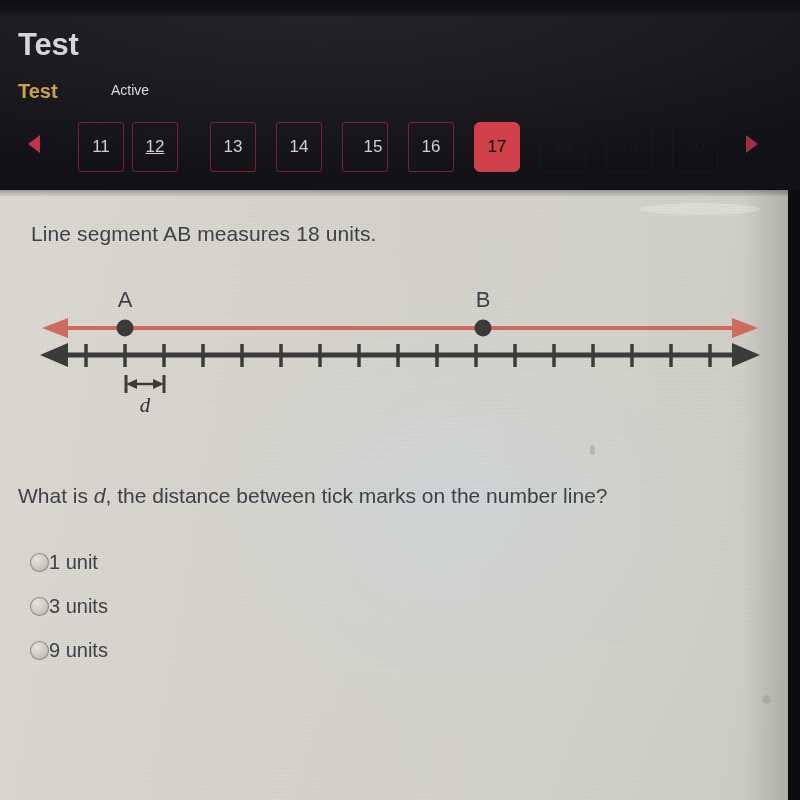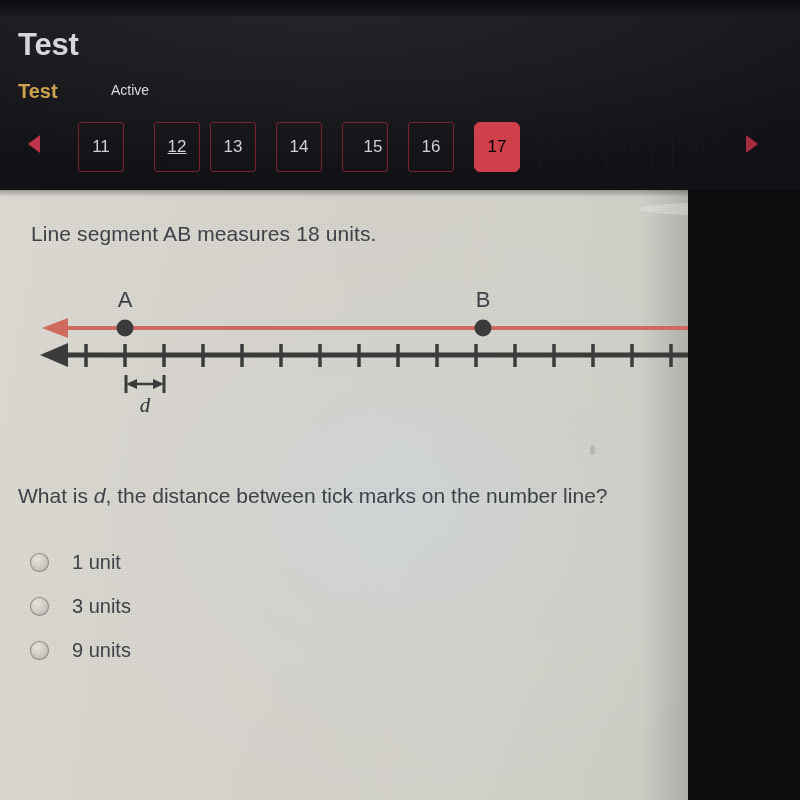--- a/index.html
+++ b/index.html
@@ -115,21 +115,21 @@
   .pagebtn.faded {
     border-color: #231a1d;
     color: #1f1b1d;
     opacity: 0.55;
   }
 
   
   #sheet {
     position: absolute;
     left: 0; top: 190px;
-    width: 688px;
+    width: 788px;
     height: 610px;
     background: #d9d7cf;
     background-image:
       radial-gradient(ellipse 520px 420px at 58% 52%, rgba(205,216,225,0.55) 0%, rgba(214,214,208,0.18) 45%, rgba(0,0,0,0) 72%),
       linear-gradient(100deg, #dcdad2 0%, #d6d4cc 40%, #d3d2ca 72%, #cdccc4 100%);
     overflow: hidden;
   }
   #sheet::after {
     content: "";
     position: absolute;
@@ -194,21 +194,20 @@
   .radio {
     width: 19px;
     height: 19px;
     border-radius: 50%;
     background: radial-gradient(circle at 38% 34%, #e6e4dc 0%, #c8c6be 58%, #a9a7a0 100%);
     box-shadow: inset 0 0 0 1px rgba(120,120,114,0.75);
     flex: 0 0 auto;
     margin-left: 8px;
   }
   .choice-label {
-    margin-left: 23px;
     font-size: 20px;
     color: #3d4148;
   }
 
   
   .smudge {
     position: absolute;
     border-radius: 50%;
     pointer-events: none;
     z-index: 5;
@@ -227,21 +226,21 @@
     <div id="tabrow">
       <div id="tab-test">Test</div>
       <div id="tab-active">Active</div>
     </div>
 
     <div id="pager">
       <div id="pager-prev" class="pager-arrow"></div>
       <div id="pager-next" class="pager-arrow"></div>
       <div id="pager-buttons">
           <div class="pagebtn" style="left: 78px;">11</div>
-          <div class="pagebtn" style="left: 154px; text-decoration: underline;">12</div>
+          <div class="pagebtn" style="left: 132px; text-decoration: underline;">12</div>
           <div class="pagebtn" style="left: 210px;">13</div>
           <div class="pagebtn" style="left: 276px;">14</div>
           <div class="pagebtn" style="left: 342px; padding-left: 16px;">15</div>
           <div class="pagebtn" style="left: 408px;">16</div>
           <div class="pagebtn current" style="left: 474px;">17</div>
           <div class="pagebtn faded" style="left: 540px;">18</div>
           <div class="pagebtn faded" style="left: 606px;">19</div>
           <div class="pagebtn faded" style="left: 672px;">20</div>
         </div>
     </div>

